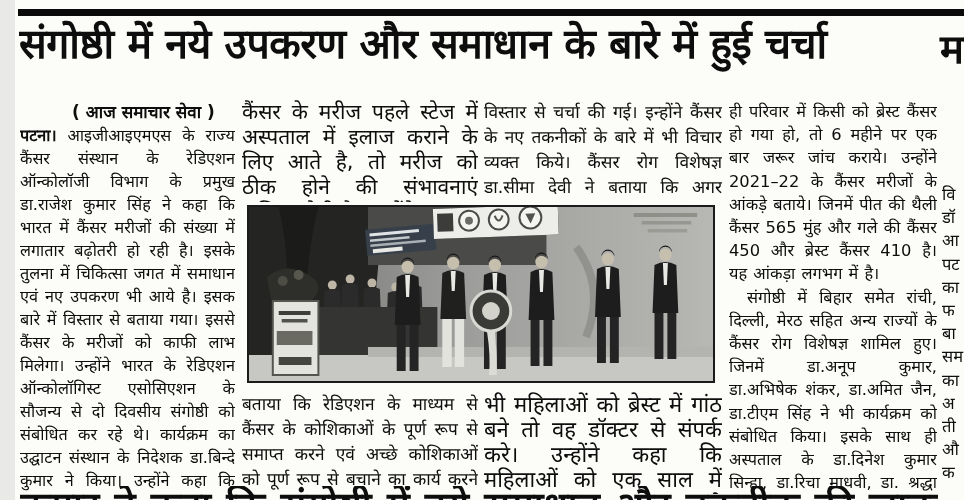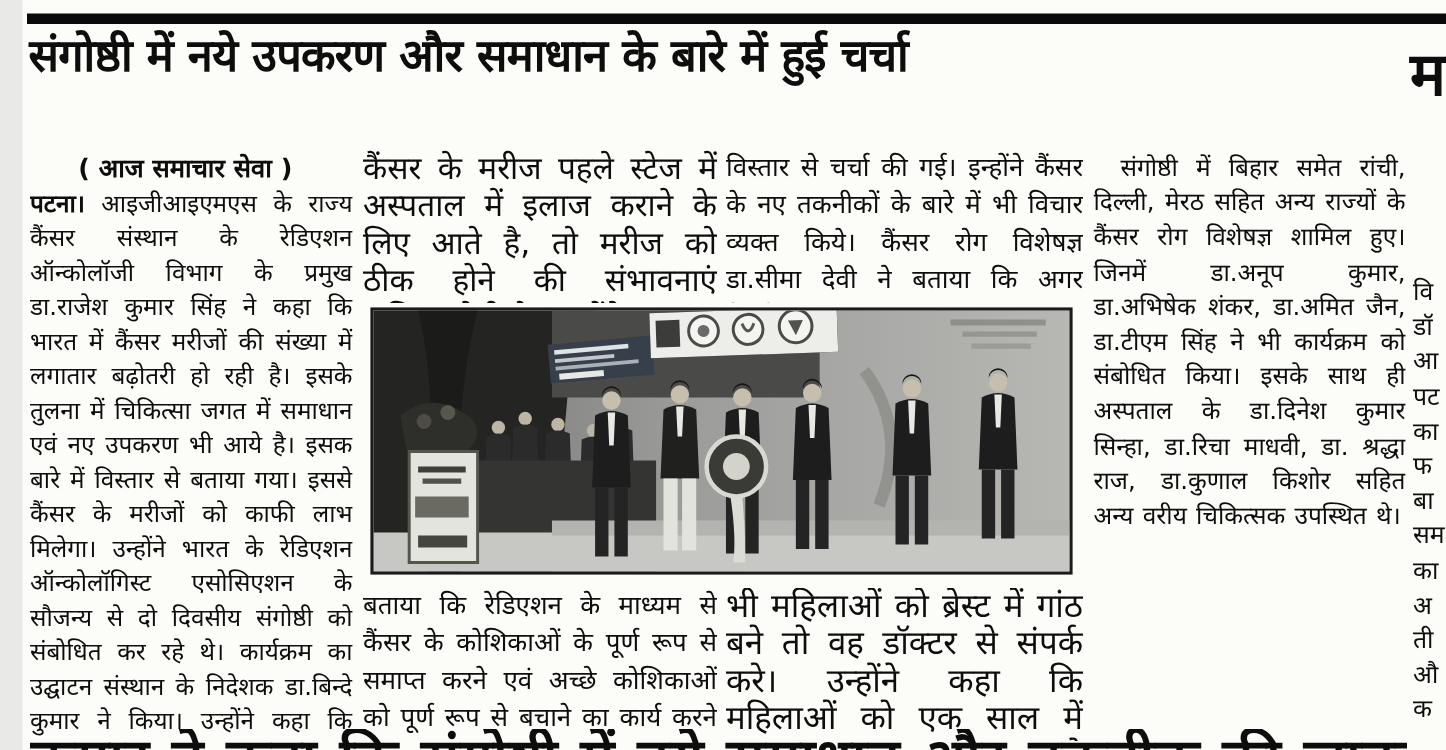--- a/index.html
+++ b/index.html
@@ -9,30 +9,30 @@
     background:#fcfcf8;
     overflow:hidden;
     font-family:"DejaVu Sans",sans-serif;
     color:#0d0d0d;
   }
   .abs{position:absolute;}
   .edge-strip{left:0;top:0;width:15px;height:500px;background:#e9e9e8;}
   .top-rule{left:18px;top:9px;width:946px;height:7px;background:#0a0a0a;}
   .headline{
     left:19px;top:19px;width:914px;height:78px;
-    font-size:30px;font-weight:bold;line-height:1.25;
+    font-size:41px;font-weight:bold;line-height:1.25;
     letter-spacing:-0.5px;white-space:nowrap;overflow:hidden;
   }
   .col{
     text-align:justify;
     -webkit-hyphens:none;hyphens:none;
     word-spacing:1px;
   }
   .byline{
-    left:16px;top:100px;width:215px;
+    left:36px;top:100px;width:215px;
     font-weight:bold;font-size:17px;text-align:center;
   }
   .col1{left:20px;top:124px;width:215px;height:368px;font-size:16.2px;line-height:23px;overflow:hidden;}
   .col1 .dateline{font-weight:bold;}
   .col2-top{left:242px;top:100px;width:236px;height:102px;font-size:21px;line-height:25px;overflow:hidden;}
   .col3-top{left:484px;top:100px;width:238px;height:102px;font-size:17.3px;line-height:25px;overflow:hidden;}
   .col2-bottom{left:242px;top:392px;width:236px;height:102px;font-size:17.3px;line-height:25px;overflow:hidden;}
   .col3-bottom{left:484px;top:392px;width:238px;height:102px;font-size:22px;line-height:25px;overflow:hidden;}
   .col4{left:729px;top:100px;width:208px;height:394px;font-size:16.3px;line-height:23.2px;overflow:hidden;}
   .col4 p{margin:0;}
@@ -175,20 +175,21 @@
       <path d="M240 124 Q244 150 242 168 L250 168 Q250 146 248 124 Z" fill="#dcdcd6"></path>
     </g>
   </svg>
 </div>
 
 <div class="abs col col2-bottom">बताया कि रेडिएशन के माध्यम से कैंसर के कोशिकाओं के पूर्ण रूप से समाप्त करने एवं अच्छे कोशिकाओं को पूर्ण रूप से बचाने का कार्य करने पर</div>
 
 <div class="abs col col3-bottom">भी महिलाओं को ब्रेस्ट में गांठ बने तो वह डॉक्टर से संपर्क करे। उन्होंने कहा कि महिलाओं को एक साल में एक बार जरूर जांच कराये और अगर एक</div>
 
 <div class="abs col col4">
+  <p>ही परिवार में किसी को ब्रेस्ट कैंसर हो गया हो, तो 6 महीने पर एक बार जरूर जांच कराये। उन्होंने 2021–22 के कैंसर मरीजों के आंकड़े बताये। जिनमें पीत की थैली कैंसर 565 मुंह और गले की कैंसर 450 और ब्रेस्ट कैंसर 410 है। यह आंकड़ा लगभग में है।</p>
   <p class="indent">संगोष्ठी में बिहार समेत रांची, दिल्ली, मेरठ सहित अन्य राज्यों के कैंसर रोग विशेषज्ञ शामिल हुए। जिनमें डा.अनूप कुमार, डा.अभिषेक शंकर, डा.अमित जैन, डा.टीएम सिंह ने भी कार्यक्रम को संबोधित किया। इसके साथ ही अस्पताल के डा.दिनेश कुमार सिन्हा, डा.रिचा माधवी, डा. श्रद्धा राज, डा.कुणाल किशोर सहित अन्य वरीय चिकित्सक उपस्थित थे।</p>
 </div>
 
 <div class="abs sliver">
   <div class="sliver-headline">मने</div>
   <div class="sliver-lines">
       <div>वि</div>
       <div>डॉ</div>
       <div>आ</div>
       <div>पट</div>

